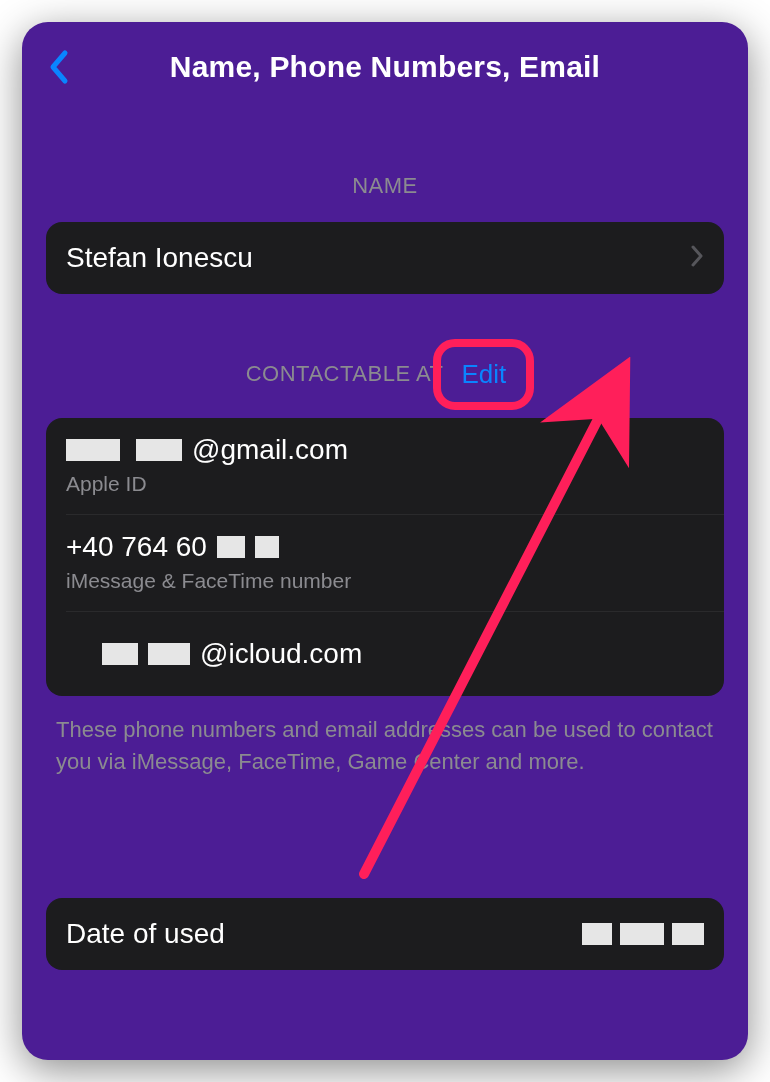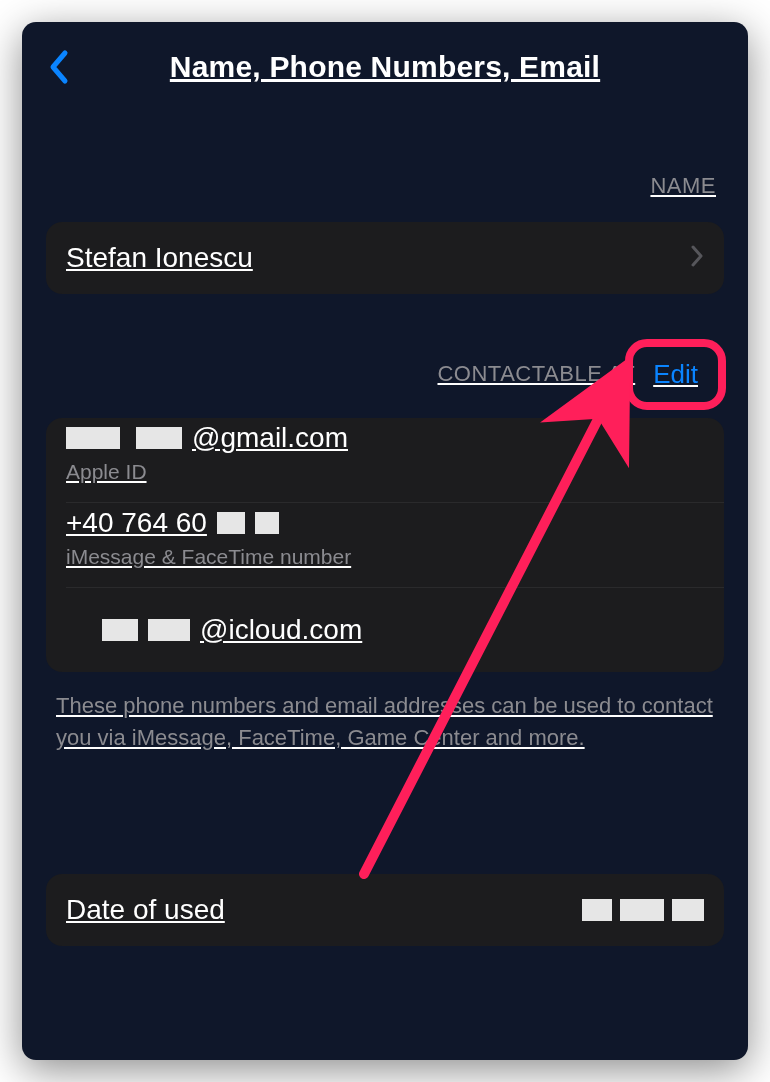--- a/index.html
+++ b/index.html
@@ -13,26 +13,25 @@
     width: 770px;
     height: 1082px;
     position: relative;
   }
   .device {
     position: absolute;
     left: 22px;
     top: 22px;
     width: 726px;
     height: 1038px;
-    background: #0f172a;
-    border-radius: 14px;
+    background: #4c1d95;
+    border-radius: 26px;
     box-shadow: 0 10px 40px rgba(0,0,0,0.45);
     overflow: hidden;
     color: #fff;
-    text-decoration: underline;
   }
   .header {
     display: flex;
     align-items: center;
     height: 90px;
     position: relative;
   }
   .back-btn {
     position: absolute;
     left: 12px;
@@ -48,21 +47,21 @@
   .header-title {
     flex: 1;
     text-align: center;
     font-size: 30px;
     font-weight: 600;
     letter-spacing: 0.2px;
   }
   .section-header {
     display: flex;
     align-items: center;
-    justify-content: flex-end;
+    justify-content: center;
     padding: 0 32px;
     height: 52px;
   }
   .section-label {
     color: #8b8b90;
     font-size: 22px;
     letter-spacing: 0.5px;
   }
   .edit-btn {
     color: #0a84ff;
@@ -106,21 +105,21 @@
   }
   .chevron {
     color: #56565b;
   }
   .divider {
     height: 1px;
     background: #2a2a2c;
     margin-left: 20px;
   }
   .row-stack {
-    padding: 4px 20px 18px 20px;
+    padding: 16px 20px 18px 20px;
   }
   .row-line {
     display: flex;
     align-items: center;
     gap: 10px;
     font-size: 28px;
     color: #fff;
   }
   .redact {
     display: inline-block;

